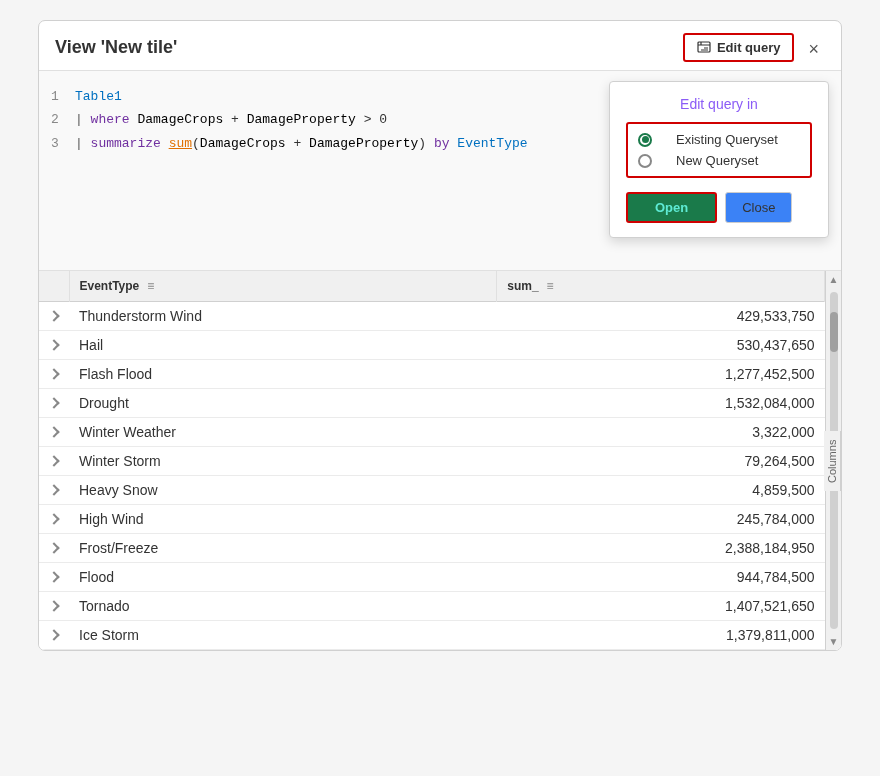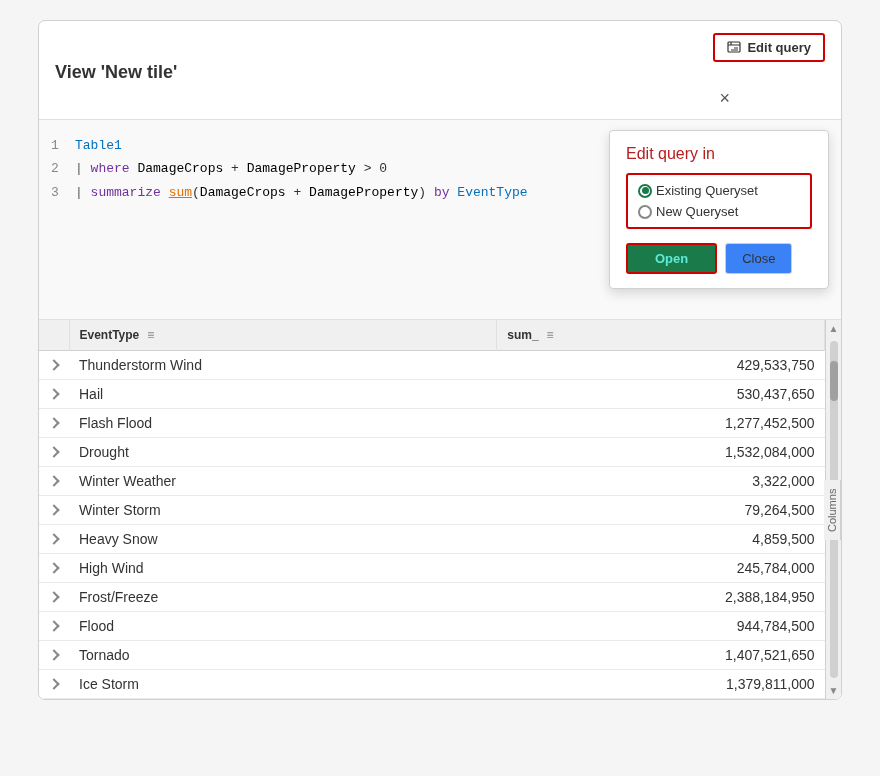--- a/index.html
+++ b/index.html
@@ -29,23 +29,22 @@
       padding: 12px 16px 8px 16px;
       border-bottom: 1px solid #e0e0e0;
     }
     .header-title {
       font-size: 18px;
       font-weight: 600;
       color: #333;
     }
     .header-actions {
       display: flex;
-      align-items: flex-start;
-      gap: 24px;
-      flex-direction: column;
+      align-items: flex-end;
+      gap: 8px;
     }
     .edit-query-btn {
       display: flex;
       align-items: center;
       gap: 6px;
       padding: 5px 12px;
       border: 2px solid #d00000;
       border-radius: 3px;
       background: white;
       color: #333;
@@ -105,34 +104,35 @@
       right: 12px;
       background: white;
       border: 1px solid #d0d0d0;
       border-radius: 4px;
       padding: 14px 16px;
       box-shadow: 0 4px 12px rgba(0,0,0,0.15);
       min-width: 220px;
       z-index: 10;
     }
     .popup-label {
-      font-size: 16px;
-      color: #b91c1c;
+      font-size: 14px;
+      color: #8b5cf6;
       margin-bottom: 10px;
+      text-align: center;
     }
     .radio-group {
       border: 2px solid #d00000;
       border-radius: 3px;
       padding: 8px 10px;
       margin-bottom: 14px;
     }
     .radio-item {
       display: flex;
       align-items: center;
-      gap: 4px;
+      gap: 24px;
       margin-bottom: 6px;
       cursor: pointer;
     }
     .radio-item:last-child { margin-bottom: 0; }
     .radio-circle {
       width: 14px;
       height: 14px;
       border-radius: 50%;
       border: 2px solid #888;
       display: flex;

